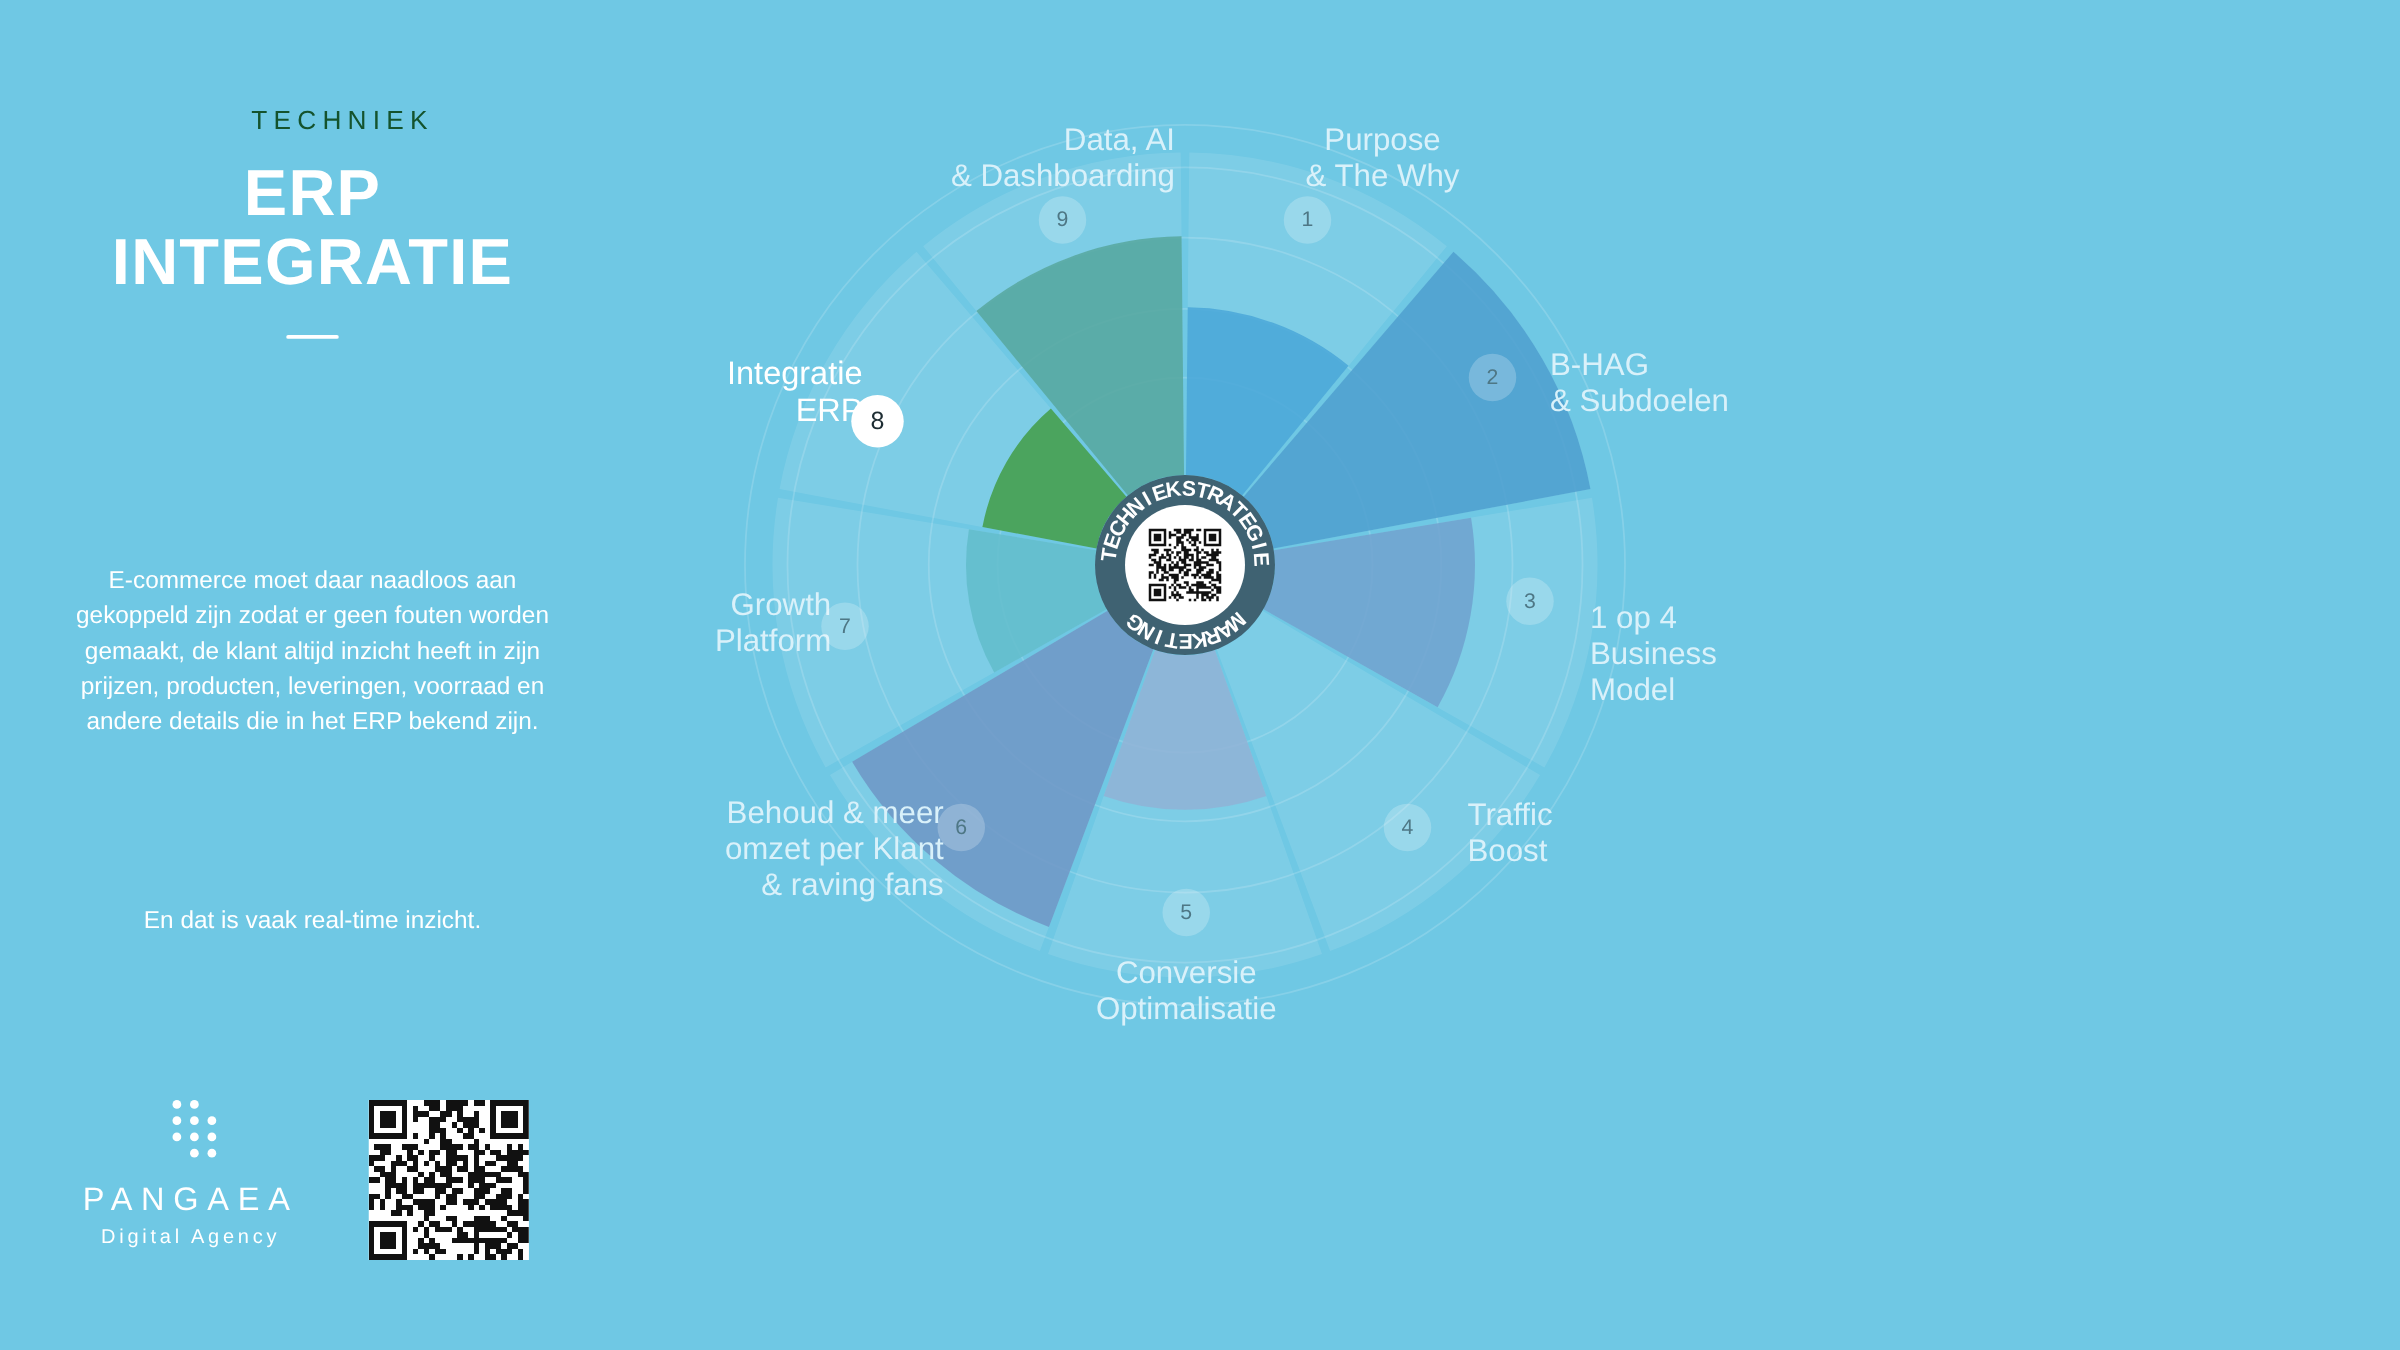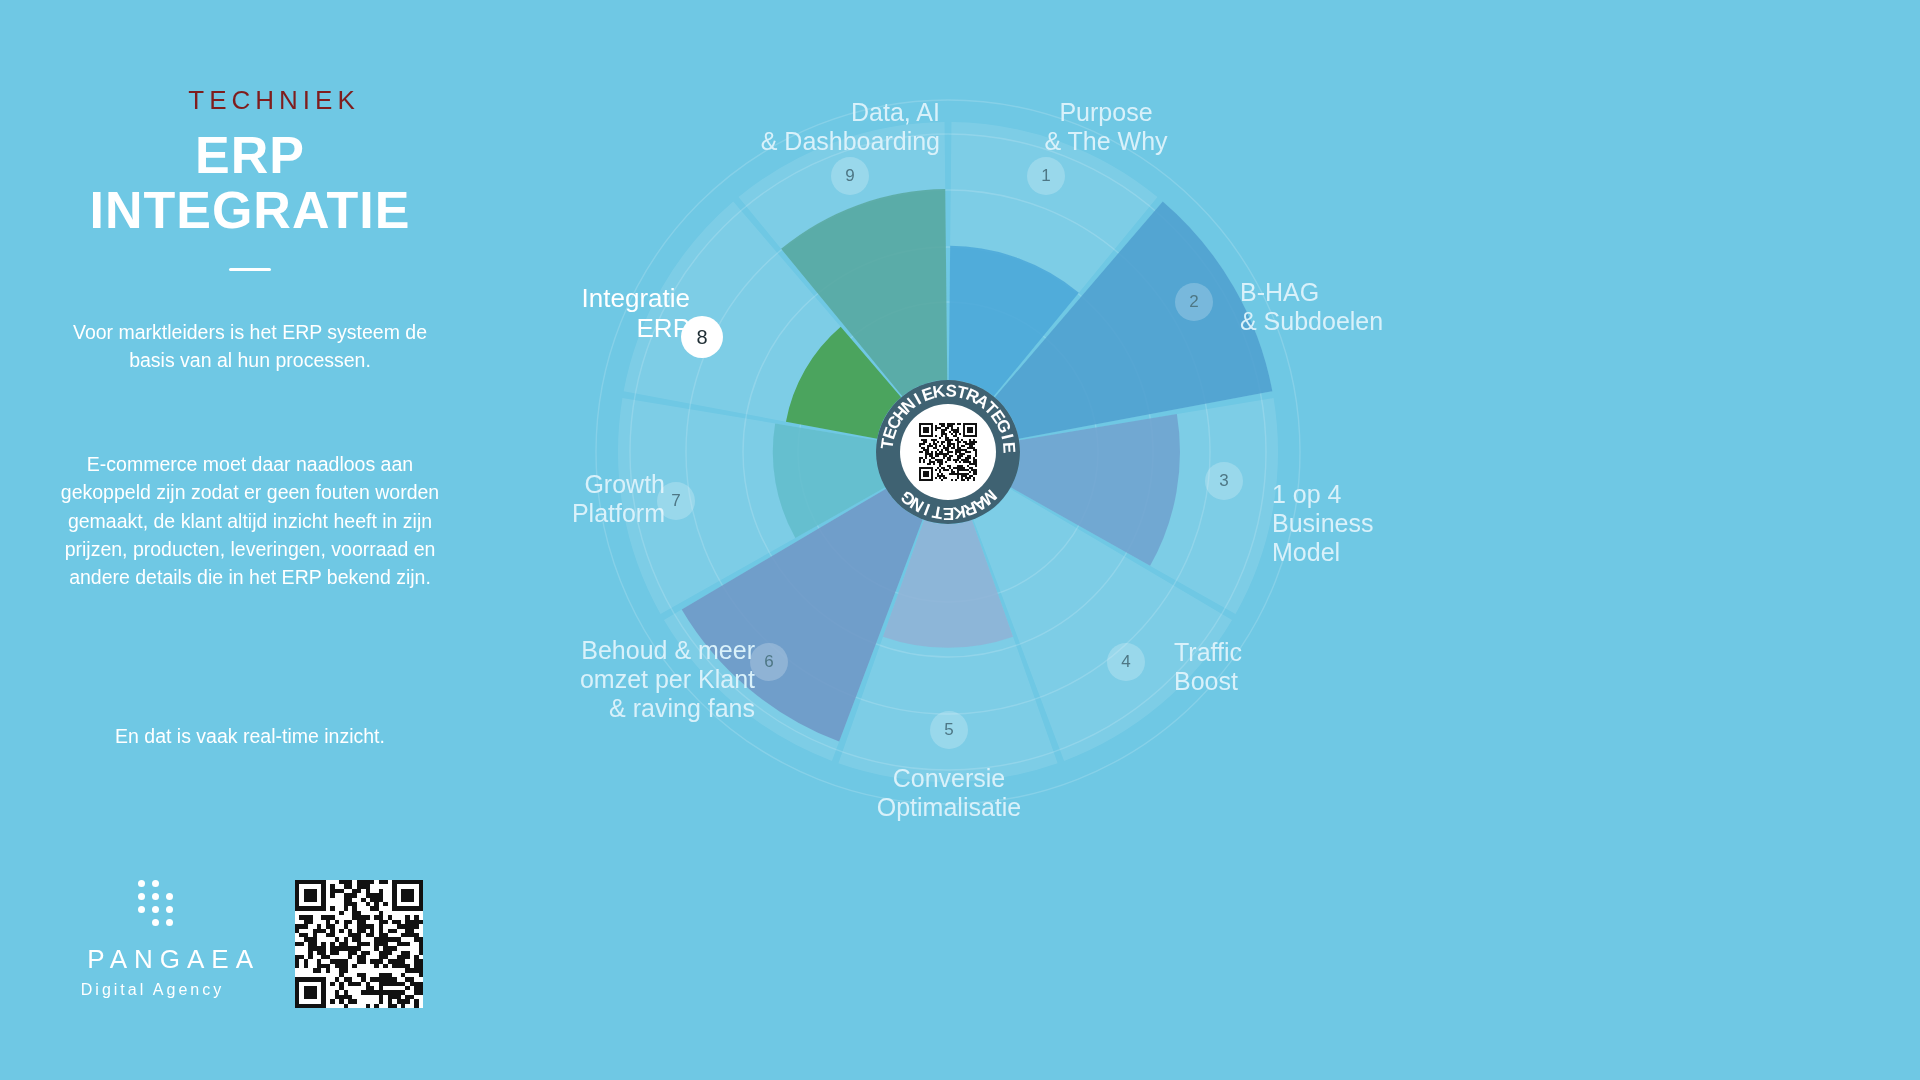--- a/index.html
+++ b/index.html
@@ -14,22 +14,22 @@
 
   
   .left-panel{
     position:absolute;
     left:0; top:0;
     width:500px; height:1080px;
     text-align:center;
   }
   .eyebrow{
     position:absolute; left:0; right:0; top:85px;
-    font-size:26px; letter-spacing:5px;
-    color:#7f1d1d; font-weight:300;margin-left:48px;
+    font-size:21px; letter-spacing:5px;
+    color:#14532d; font-weight:300;margin-left:48px;
   }
   .title{
     position:absolute; left:0; right:0; top:128px;
     font-size:52px; line-height:1.06;
     font-weight:700; color:#ffffff;
     letter-spacing:1px;
   }
   .title .l2{display:block;}
   .rule{
     position:absolute; top:268px; left:50%;
@@ -49,21 +49,21 @@
   .logo{
     position:absolute; left:45px; top:880px;
     width:215px; text-align:center;
   }
   .logo-dots{width:46px;height:56px;margin:0 auto 8px;position:relative;}
   .logo-dots i{
     position:absolute;width:7px;height:7px;border-radius:50%;
     background:#ffffff;display:block;
   }
   .logo-word{
-    font-size:26px;letter-spacing:7px;color:#ffffff;font-weight:400;text-align:right;
+    font-size:26px;letter-spacing:7px;color:#ffffff;font-weight:400;
   }
   .logo-sub{
     margin-top:6px;font-size:16px;letter-spacing:3px;color:#ffffff;font-weight:300;
   }
   .qr-left{
     position:absolute;left:295px;top:880px;
     width:128px;height:128px;background:#ffffff;padding:0;
   }
 
   
@@ -108,21 +108,20 @@
 <div id="stage">
 
   <div class="left-panel">
     <div class="eyebrow">TECHNIEK</div>
     <div class="title">
       <span>ERP</span>
       <span class="l2">INTEGRATIE</span>
     </div>
     <div class="rule"></div>
 
-    <div class="para p1">Voor marktleiders is het ERP systeem de basis van al hun processen.</div>
     <div class="para p2">E-commerce moet daar naadloos aan gekoppeld zijn zodat er geen fouten worden gemaakt, de klant altijd inzicht heeft in zijn prijzen, producten, leveringen, voorraad en andere details die in het ERP bekend zijn.</div>
     <div class="para p3">En dat is vaak real-time inzicht.</div>
 
     <div class="logo">
       <div class="logo-dots">
         <i style="left:8px;  top:0px;"></i>
         <i style="left:22px; top:0px;"></i>
         <i style="left:8px;  top:13px;"></i>
         <i style="left:22px; top:13px;"></i>
         <i style="left:36px; top:13px;"></i>

